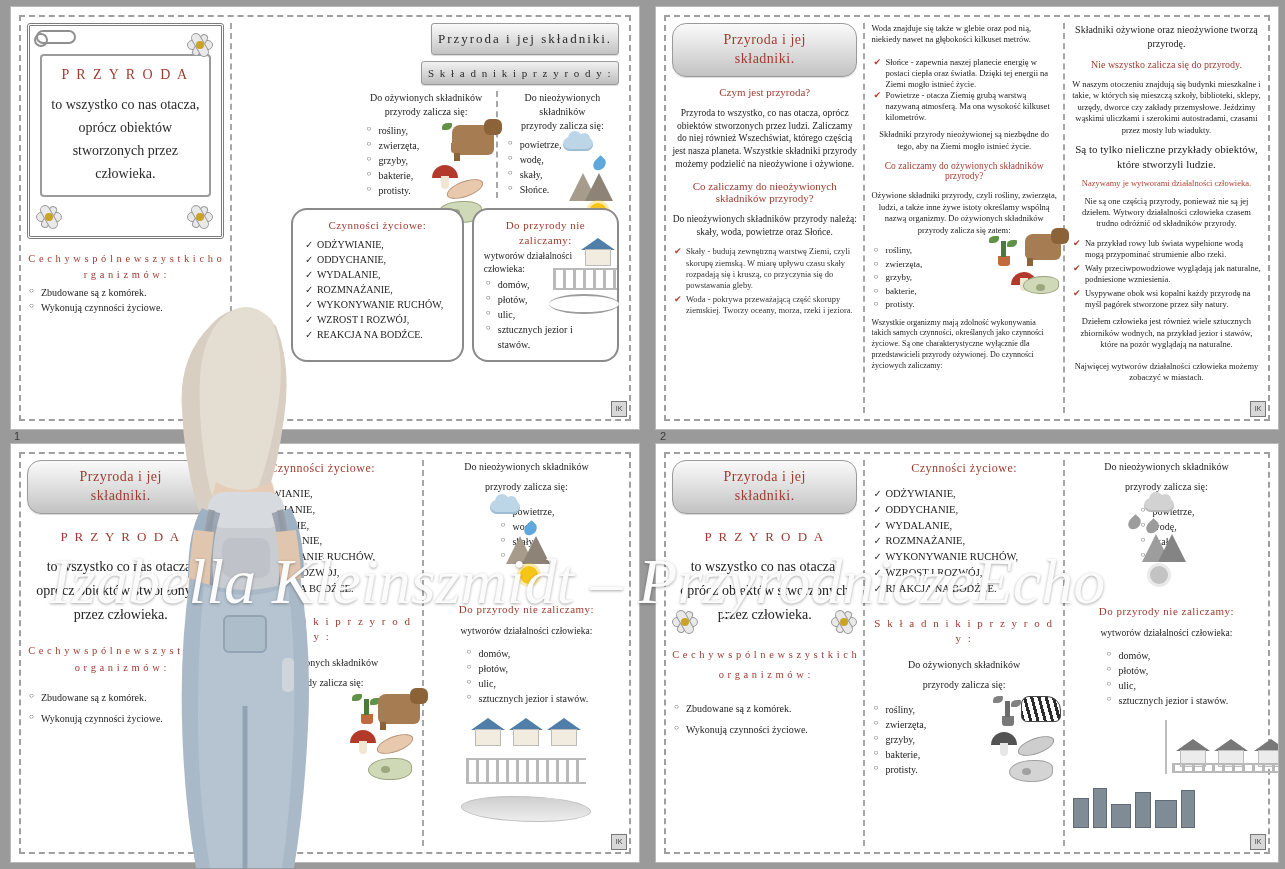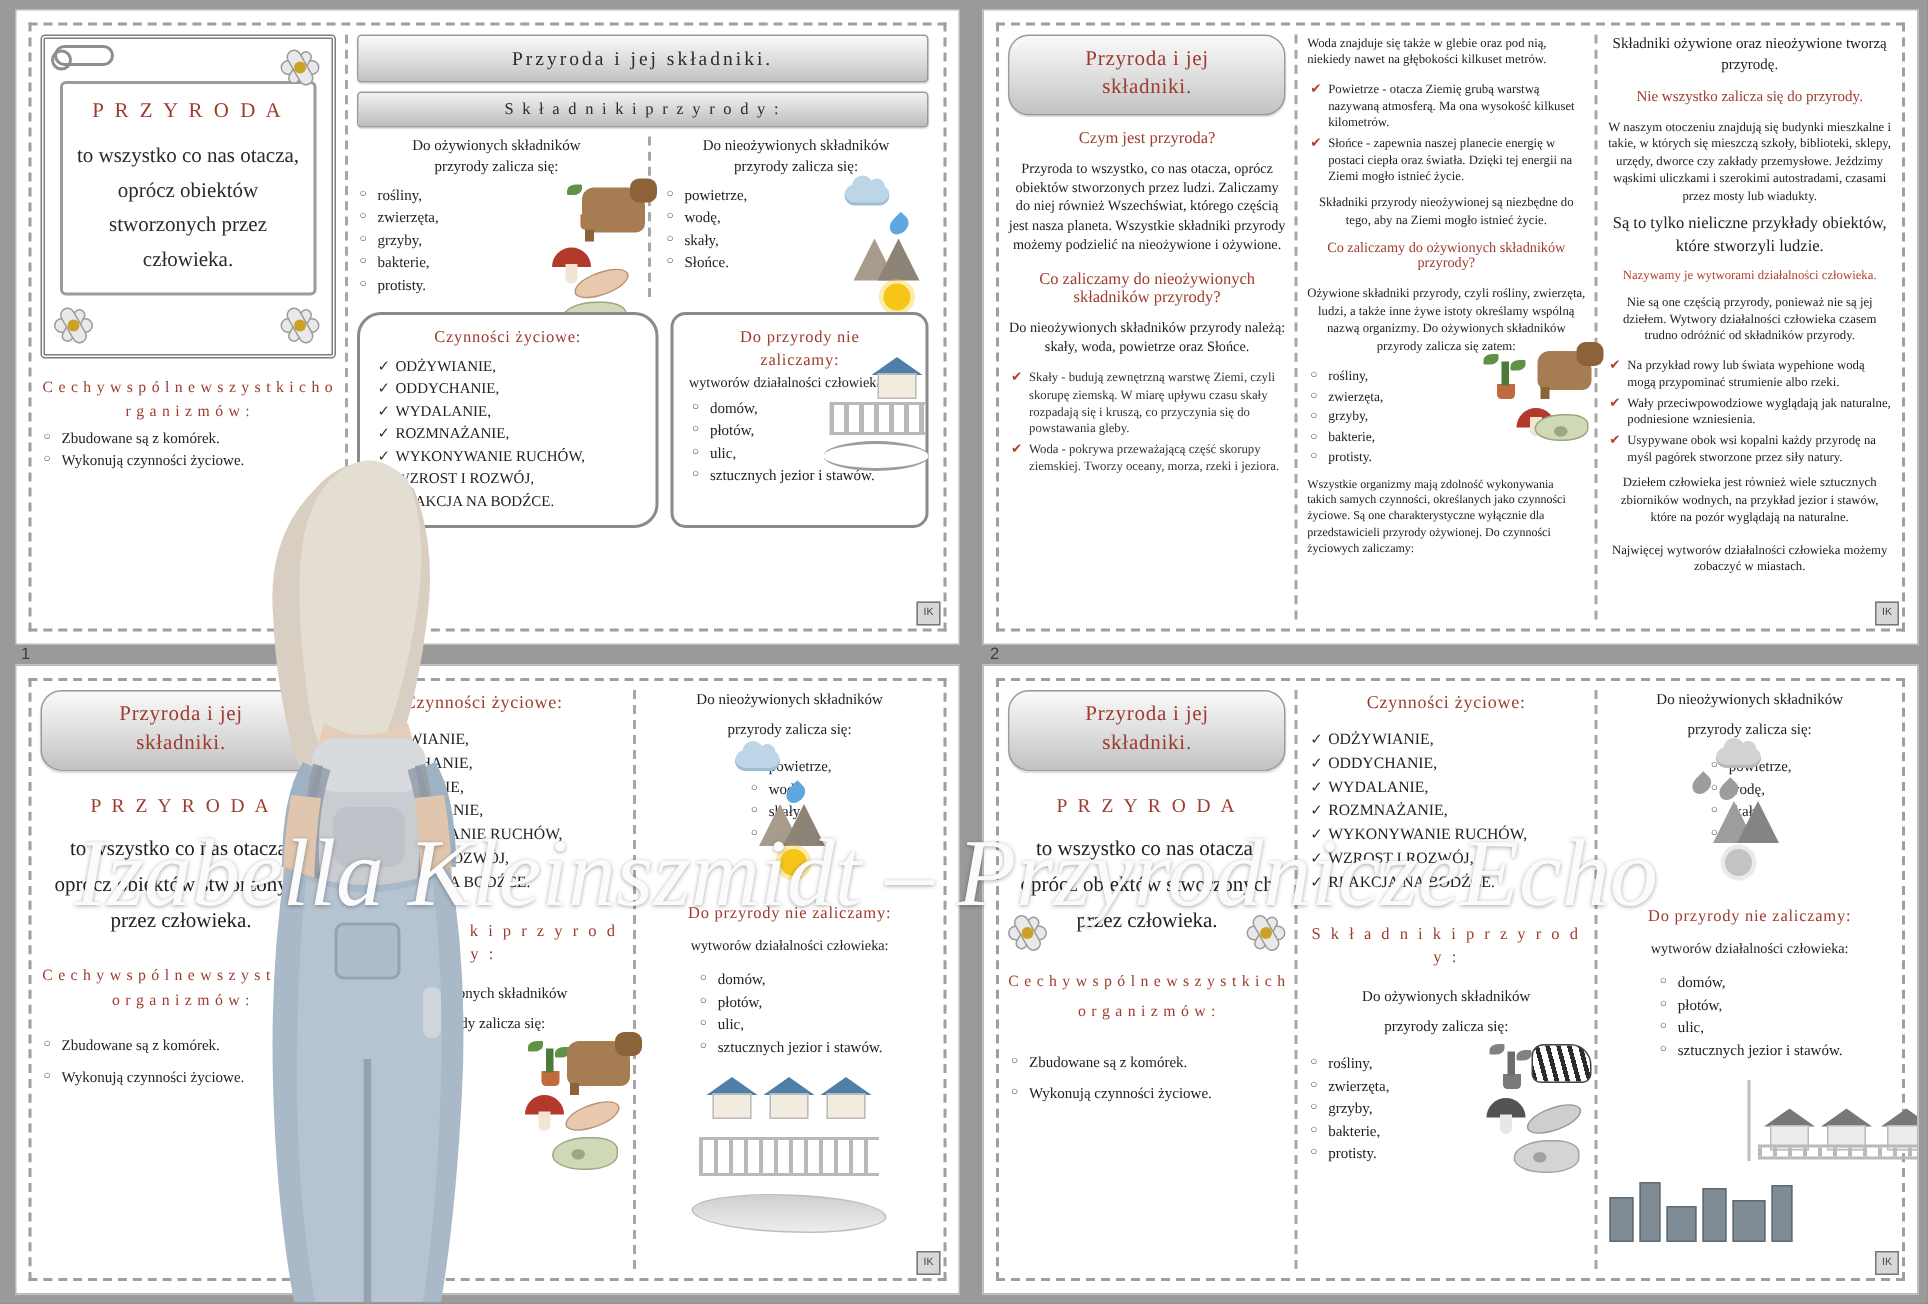--- a/index.html
+++ b/index.html
@@ -340,21 +340,21 @@
           <div class="title-red" style="font-size:10.5px;line-height:1.5;">C e c h y   w s p ó l n e   w s z y s t k i c h   o r g a n i z m ó w :</div>
           <ul class="plain">
             <li>Zbudowane są z komórek.</li>
             <li>Wykonują czynności życiowe.</li>
           </ul>
         </div>
       </div>
 
       <div class="divider-v"></div>
 
-      <div class="col" style="width:64%;">
+      <div class="col" style="width:64%;align-items:flex-end;">
         <div class="banner big">
           <div class="banner-title">Przyroda i jej składniki.</div>
         </div>
         <div class="banner">
           <div class="banner-sub">S k ł a d n i k i   p r z y r o d y :</div>
         </div>
 
         <div style="display:flex;gap:8px;">
           <div style="width:50%;">
             <div class="label-center red">Do ożywionych składników</div>
@@ -419,21 +419,21 @@
             <ul class="plain check" style="margin-top:4px;">
               <li>ODŻYWIANIE,</li>
               <li>ODDYCHANIE,</li>
               <li>WYDALANIE,</li>
               <li>ROZMNAŻANIE,</li>
               <li>WYKONYWANIE RUCHÓW,</li>
               <li>WZROST I ROZWÓJ,</li>
               <li>REAKCJA NA BODŹCE.</li>
             </ul>
           </div>
-          <div class="frame-round" style="width:46%;position:relative;border-radius:10px;">
+          <div class="frame-round" style="width:46%;position:relative;">
             <div class="title-red sm" style="font-size:11px;">Do przyrody nie</div>
             <div class="title-red sm" style="font-size:11px;">zaliczamy:</div>
             <div class="body-txt left" style="margin-top:2px;">wytworów działalności człowieka:</div>
             <ul class="plain" style="margin-top:2px;">
               <li>domów,</li>
               <li>płotów,</li>
               <li>ulic,</li>
               <li>sztucznych jezior i stawów.</li>
             </ul>
             <div class="ill" style="right:2px;top:28px;">
@@ -472,22 +472,22 @@
           <li class="red" style="font-size:8.5px;line-height:1.3;color:#333;">Skały - budują zewnętrzną warstwę Ziemi, czyli skorupę ziemską. W miarę upływu czasu skały rozpadają się i kruszą, co przyczynia się do powstawania gleby.</li>
           <li style="font-size:8.5px;line-height:1.3;color:#333;margin-top:3px;">Woda - pokrywa przeważającą część skorupy ziemskiej. Tworzy oceany, morza, rzeki i jeziora.</li>
         </ul>
       </div>
 
       <div class="divider-v"></div>
 
       <div class="col c-mid">
         <div class="body-txt left" style="font-size:8.5px;">Woda znajduje się także w glebie oraz pod nią, niekiedy nawet na głębokości kilkuset metrów.</div>
         <ul class="plain dash">
+          <li style="font-size:8.5px;line-height:1.3;margin-top:3px;">Słońce - zapewnia naszej planecie energię w postaci ciepła oraz światła. Dzięki tej energii na Ziemi mogło istnieć życie.</li>
           <li style="font-size:8.5px;line-height:1.3;">Powietrze - otacza Ziemię grubą warstwą nazywaną atmosferą. Ma ona wysokość kilkuset kilometrów.</li>
-          <li style="font-size:8.5px;line-height:1.3;margin-top:3px;">Słońce - zapewnia naszej planecie energię w postaci ciepła oraz światła. Dzięki tej energii na Ziemi mogło istnieć życie.</li>
         </ul>
         <div class="body-txt" style="font-size:8.5px;">Składniki przyrody nieożywionej są niezbędne do tego, aby na Ziemi mogło istnieć życie.</div>
         <div class="h-red" style="font-size:9.5px;">Co zaliczamy do ożywionych składników przyrody?</div>
         <div class="body-txt" style="font-size:8.5px;">Ożywione składniki przyrody, czyli rośliny, zwierzęta, ludzi, a także inne żywe istoty określamy wspólną nazwą organizmy. Do ożywionych składników przyrody zalicza się zatem:</div>
         <div style="position:relative;">
           <ul class="plain" style="font-size:9px;">
             <li style="font-size:9px;">rośliny,</li>
             <li style="font-size:9px;">zwierzęta,</li>
             <li style="font-size:9px;">grzyby,</li>
             <li style="font-size:9px;">bakterie,</li>

